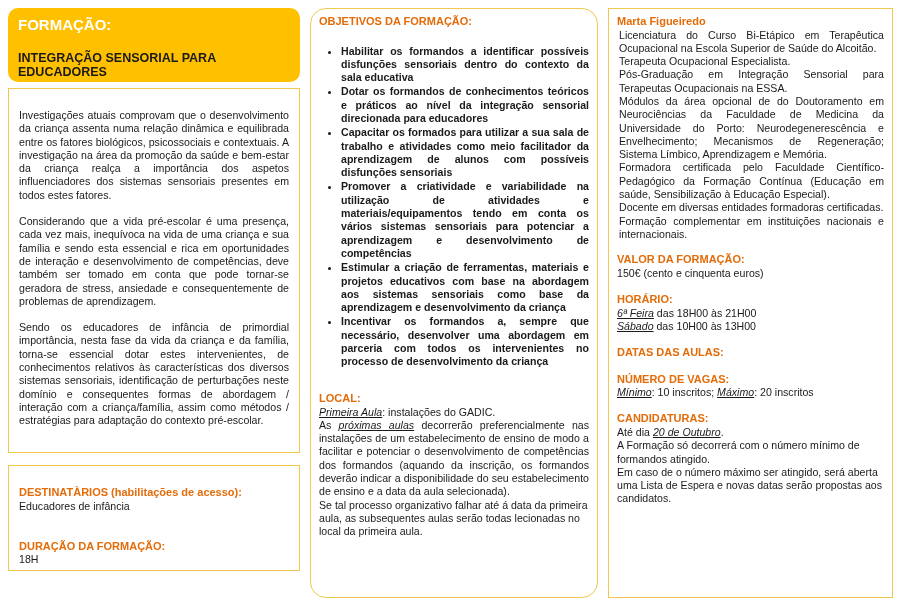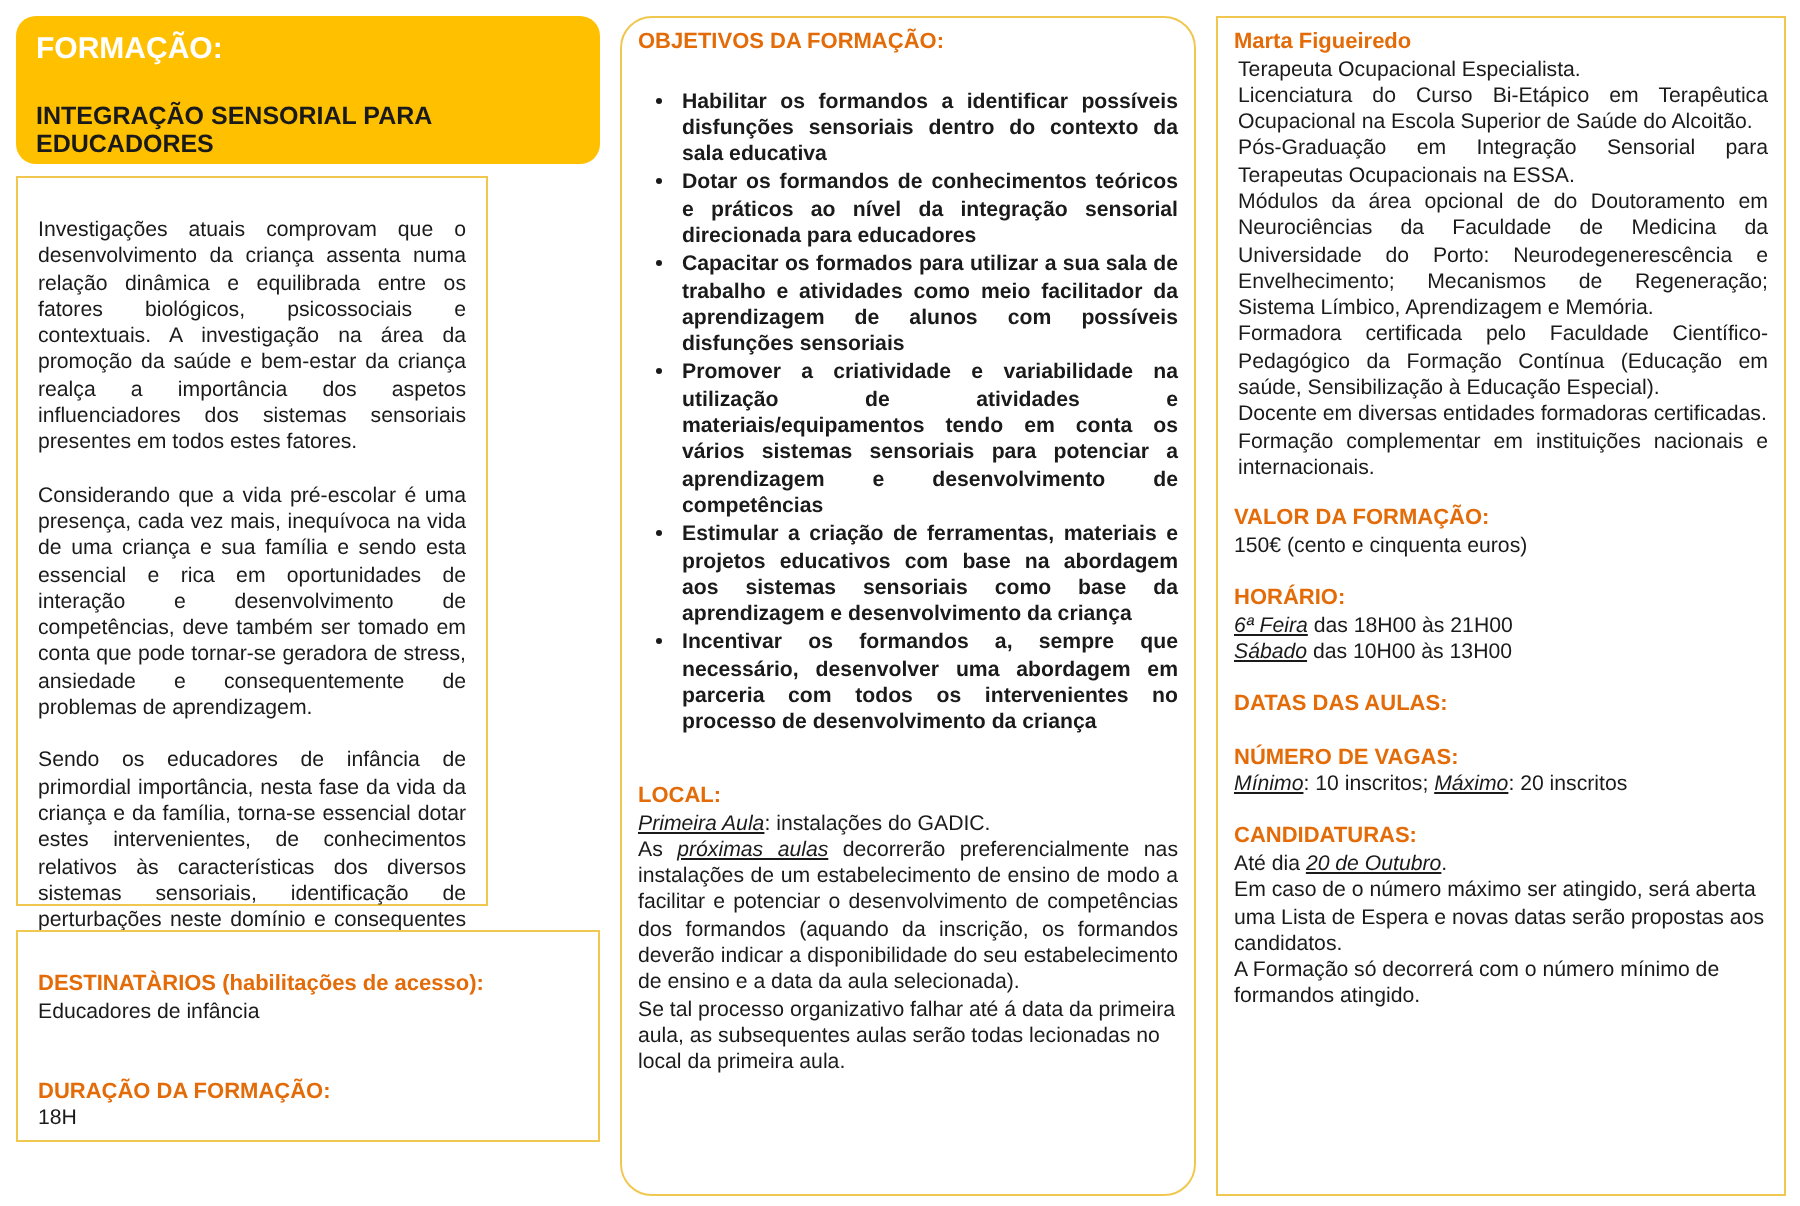--- a/index.html
+++ b/index.html
@@ -18,21 +18,21 @@
   li { font-size:10.6px; line-height:13.3px; text-align:justify; margin-bottom:1px; }
 </style>
 </head>
 <body>
 
 <div class="hdr-box">
   <div class="hdr-title">FORMAÇÃO:</div>
   <div class="hdr-sub">INTEGRAÇÃO SENSORIAL PARA EDUCADORES</div>
 </div>
 
-<div class="box" style="left:8px; top:88px; width:236px; height:365px; padding:20px 10px 6px 10px;">
+<div class="box" style="left:8px; top:88px; width:292px; height:365px; padding:20px 10px 6px 10px;">
   <p class="p">Investigações atuais comprovam que o desenvolvimento da criança assenta numa relação dinâmica e equilibrada entre os fatores biológicos, psicossociais e contextuais. A investigação na área da promoção da saúde e bem-estar da criança realça a importância dos aspetos influenciadores dos sistemas sensoriais presentes em todos estes fatores.</p>
   <p class="p" style="margin-top:13px;">Considerando que a vida pré-escolar é uma presença, cada vez mais, inequívoca na vida de uma criança e sua família e sendo esta essencial e rica em oportunidades de interação e desenvolvimento de competências, deve também ser tomado em conta que pode tornar-se geradora de stress, ansiedade e consequentemente de problemas de aprendizagem.</p>
   <p class="p" style="margin-top:13px;">Sendo os educadores de infância de primordial importância, nesta fase da vida da criança e da família, torna-se essencial dotar estes intervenientes, de conhecimentos relativos às características dos diversos sistemas sensoriais, identificação de perturbações neste domínio e consequentes formas de abordagem / interação com a criança/família, assim como métodos / estratégias para adaptação do contexto pré-escolar.</p>
 </div>
 
 <div class="box" style="left:8px; top:465px; width:292px; height:106px; padding:20px 10px 6px 10px;">
   <p class="h">DESTINATÀRIOS (habilitações de acesso):</p>
   <p class="p">Educadores de infância</p>
   <p class="h" style="margin-top:27px;">DURAÇÃO DA FORMAÇÃO:</p>
   <p class="p">18H</p>
@@ -52,22 +52,22 @@
     <p class="h">LOCAL:</p>
     <p class="p"><span class="u">Primeira Aula</span><span>: instalações do GADIC.</span></p>
     <p class="p"><span>As </span><span class="u">próximas aulas</span><span> decorrerão preferencialmente nas instalações de um estabelecimento de ensino de modo a facilitar e potenciar o desenvolvimento de competências dos formandos (aquando da inscrição, os formandos deverão indicar a disponibilidade do seu estabelecimento de ensino e a data da aula selecionada).</span></p>
     <p class="p" style="text-align:left;">Se tal processo organizativo falhar até á data da primeira aula, as subsequentes aulas serão todas lecionadas no local da primeira aula.</p>
   </div>
 </div>
 
 <div class="box" style="left:608px; top:8px; width:285px; height:590px; padding:6px 8px 6px 8px;">
   <p class="h">Marta Figueiredo</p>
   <div style="padding-left:2px;">
+    <p class="p">Licenciatura do Curso Bi-Etápico em Terapêutica Ocupacional na Escola Superior de Saúde do Alcoitão.</p>
     <p class="p">Terapeuta Ocupacional Especialista.</p>
-    <p class="p">Licenciatura do Curso Bi-Etápico em Terapêutica Ocupacional na Escola Superior de Saúde do Alcoitão.</p>
     <p class="p">Pós-Graduação em Integração Sensorial para Terapeutas Ocupacionais na ESSA.</p>
     <p class="p">Módulos da área opcional de  do Doutoramento em Neurociências da Faculdade de Medicina da Universidade do Porto:  Neurodegenerescência e Envelhecimento; Mecanismos de Regeneração; Sistema Límbico, Aprendizagem e Memória.</p>
     <p class="p">Formadora certificada pelo Faculdade Científico-Pedagógico da Formação Contínua (Educação em saúde, Sensibilização à Educação Especial).</p>
     <p class="p">Docente em diversas entidades formadoras certificadas.</p>
     <p class="p">Formação complementar em instituições nacionais e internacionais.</p>
   </div>
 
   <p class="h" style="margin-top:12px;">VALOR DA FORMAÇÃO:</p>
   <p class="p">150€ (cento e cinquenta euros)</p>
 
@@ -75,15 +75,15 @@
   <p class="p"><span class="u">6ª Feira</span><span> das 18H00 às 21H00</span></p>
   <p class="p"><span class="u">Sábado</span><span> das 10H00 às 13H00</span></p>
 
   <p class="h" style="margin-top:13px;">DATAS DAS AULAS:</p>
 
   <p class="h" style="margin-top:13px;">NÚMERO DE VAGAS:</p>
   <p class="p"><span class="u">Mínimo</span><span>: 10 inscritos; </span><span class="u">Máximo</span><span>: 20 inscritos</span></p>
 
   <p class="h" style="margin-top:13px;">CANDIDATURAS:</p>
   <p class="p"><span>Até dia </span><span class="u">20 de Outubro</span><span>.</span></p>
+  <p class="p" style="text-align:left;">A Formação só decorrerá com o número mínimo de formandos atingido.</p>
   <p class="p" style="text-align:left;">Em caso de o número máximo ser atingido, será aberta uma Lista de Espera e novas datas serão propostas aos candidatos.</p>
-  <p class="p" style="text-align:left;">A Formação só decorrerá com o número mínimo de formandos atingido.</p>
 </div>
 
 </body></html>

